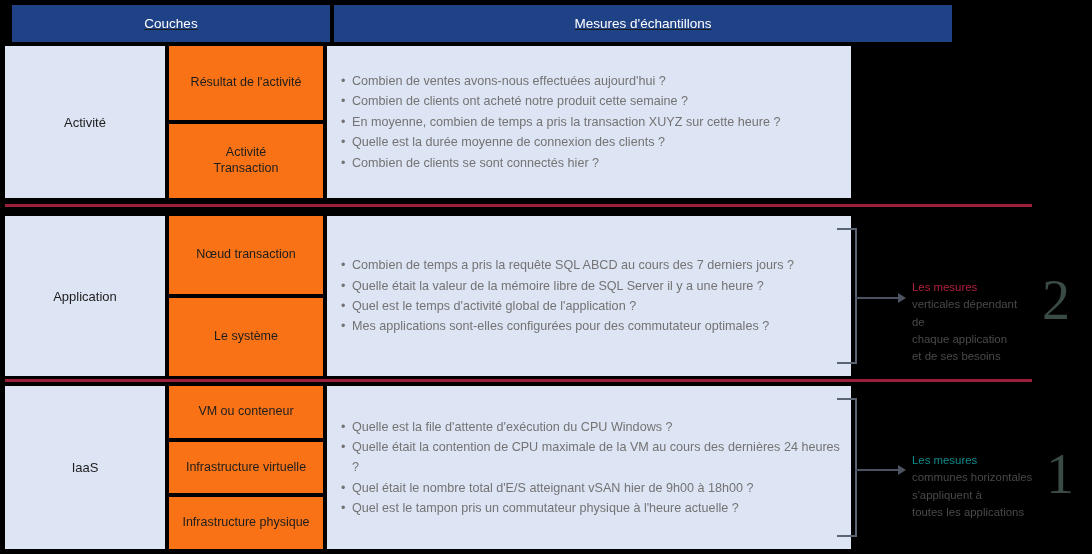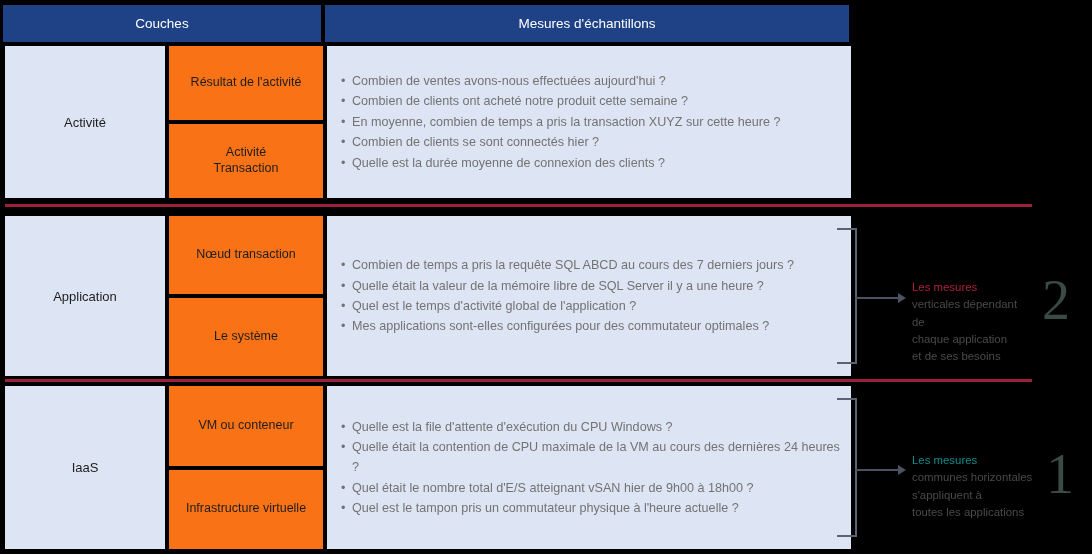--- a/index.html
+++ b/index.html
@@ -17,26 +17,27 @@
   }
 
   .canvas {
     position: absolute;
     inset: 0;
   }
 
   
   .header-row {
     position: absolute;
-    left: 3px;
+    left: 12px;
     top: 5px;
-    width: 846px;
+    width: 940px;
     height: 37px;
     display: flex;
     gap: 4px;
+    text-decoration: underline;
   }
   .header-cell {
     background: #1f4287;
     color: #ffffff;
     font-size: 13.5px;
     display: flex;
     align-items: center;
     justify-content: center;
     text-align: center;
   }
@@ -192,22 +193,22 @@
     <div class="col-sub">
       <div class="sub-cell">Résultat de l'activité</div>
       <div class="sub-cell" style="white-space: pre-line;">Activité
 Transaction</div>
     </div>
     <div class="col-measures">
       <ul class="bullets">
         <li>Combien de ventes avons-nous effectuées aujourd'hui ?</li>
         <li>Combien de clients ont acheté notre produit cette semaine ?</li>
         <li>En moyenne, combien de temps a pris la transaction XUYZ sur cette heure ?</li>
+        <li>Quelle est la durée moyenne de connexion des clients ?</li>
         <li>Combien de clients se sont connectés hier ?</li>
-        <li>Quelle est la durée moyenne de connexion des clients ?</li>
       </ul>
     </div>
   </div>
 
   <div class="separator" id="sep-1"></div>
 
   <div class="block" id="block-application">
     <div class="col-layer">Application</div>
     <div class="col-sub">
       <div class="sub-cell">Nœud transaction</div>
@@ -226,20 +227,21 @@
     </div>
   </div>
 
   <div class="separator" id="sep-2"></div>
 
   <div class="block" id="block-iaas">
     <div class="col-layer">IaaS</div>
     <div class="col-sub">
       <div class="sub-cell">VM ou conteneur</div>
       <div class="sub-cell">Infrastructure virtuelle</div>
+      <div class="sub-cell">Infrastructure physique</div>
     </div>
     <div class="col-measures">
       <ul class="bullets">
         <li>Quelle est la file d'attente d'exécution du CPU Windows ?</li>
         <li>Quelle était la contention de CPU maximale de la VM au cours des dernières 24 heures ?</li>
         <li>Quel était le nombre total d'E/S atteignant vSAN hier de 9h00 à 18h00 ?</li>
         <li>Quel est le tampon pris un commutateur physique à l'heure actuelle ?</li>
       </ul>
       <div class="bracket-wrap" style="top:12px; bottom:12px;">
         <div class="bracket" style="position:absolute; top:0; bottom:0;"></div>

